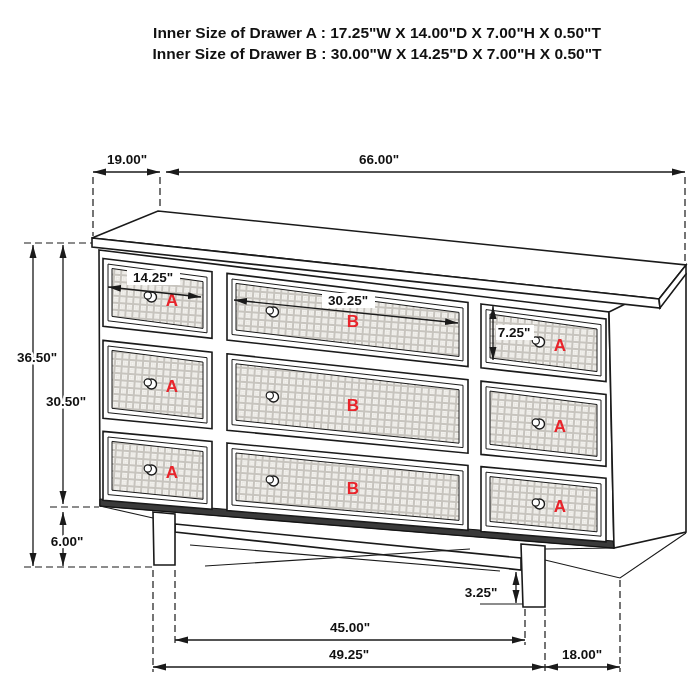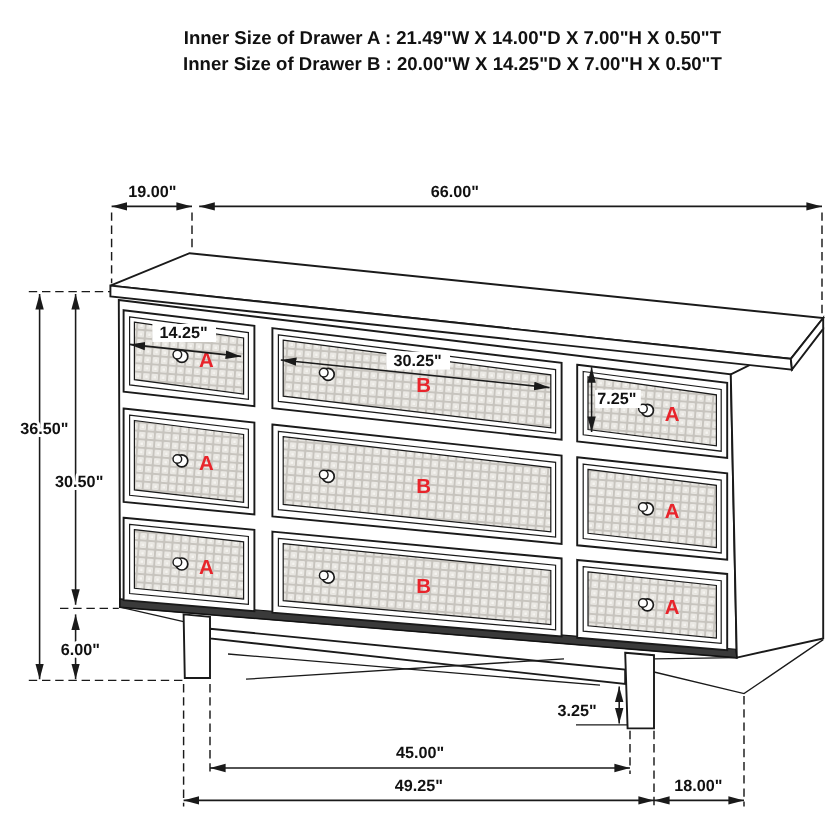--- a/index.html
+++ b/index.html
@@ -17,22 +17,22 @@
   .dim{font:bold 13.5px "Liberation Sans","DejaVu Sans",sans-serif;fill:#111;
        stroke:#ffffff;stroke-width:5px;paint-order:stroke;stroke-linejoin:round;}
   .lbl{font:bold 17px "Liberation Sans","DejaVu Sans",sans-serif;}
   .knob{fill:#ffffff;stroke:#1a1a1a;}
   .wbg{fill:#ffffff;}
 </style>
 </head>
 <body>
 
 <div class="hdr">
-  <div>Inner Size of Drawer A : 21.49"W X 14.00"D X 7.00"H X 0.50"T</div>
-  <div>Inner Size of Drawer B : 20.00"W X 14.25"D X 7.00"H X 0.50"T</div>
+  <div>Inner Size of Drawer A : 17.25"W X 14.00"D X 7.00"H X 0.50"T</div>
+  <div>Inner Size of Drawer B : 30.00"W X 14.25"D X 7.00"H X 0.50"T</div>
 </div>
 
 <svg width="700" height="700" viewBox="0 0 700 700">
   <defs>
     <pattern id="cane" width="7" height="7" patternUnits="userSpaceOnUse" patternTransform="rotate(4)">
       <rect width="7" height="7" fill="#f7f6f3"></rect>
       <rect x="0.5" y="0.5" width="6" height="6" fill="none" stroke="#c7c4be" stroke-width="1"></rect>
       <rect x="2.2" y="2.2" width="2.8" height="2.8" fill="none" stroke="#e3e1db" stroke-width="0.8"></rect>
     </pattern>
     <marker id="arr" viewBox="0 0 13 9" refX="13" refY="4.5" markerWidth="13" markerHeight="9" orient="auto-start-reverse" markerUnits="userSpaceOnUse">

